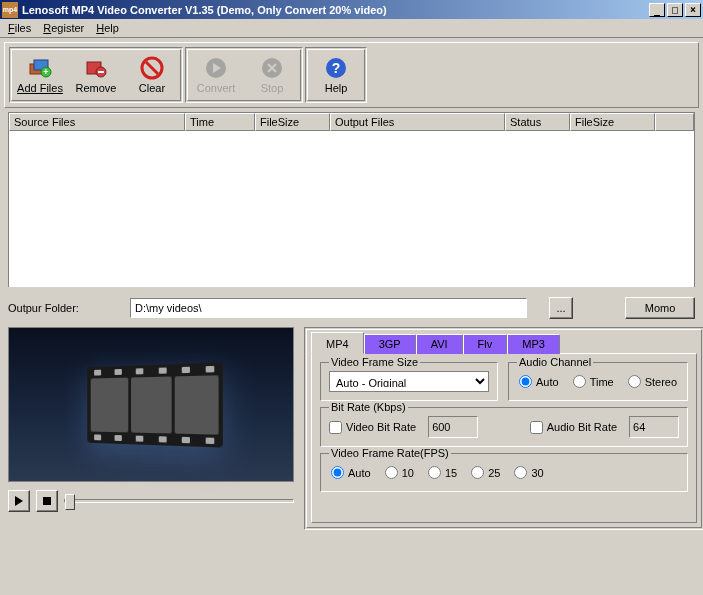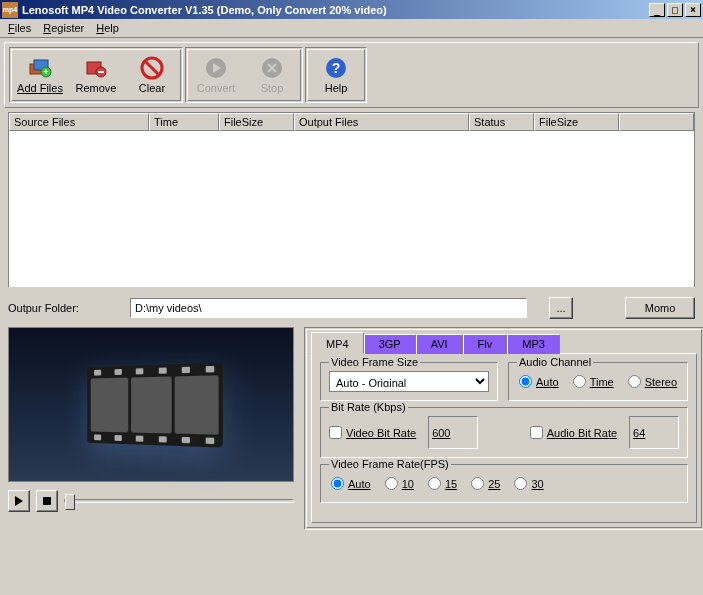--- a/index.html
+++ b/index.html
@@ -40,29 +40,29 @@
 .player-controls { display: flex; align-items: center; gap: 6px; margin-top: 8px; }
 .player-btn { width: 22px; height: 22px; border: 1px solid #fff; border-right-color: #404040; border-bottom-color: #404040; background: #d4d0c8; display: flex; align-items: center; justify-content: center; cursor: pointer; box-shadow: inset -1px -1px 0 #808080; }
 .slider-track { flex: 1; height: 4px; border: 1px solid #808080; border-right-color: #fff; border-bottom-color: #fff; background: #d4d0c8; position: relative; }
 .slider-thumb { position: absolute; left: 0; top: -6px; width: 10px; height: 16px; background: #d4d0c8; border: 1px solid #fff; border-right-color: #404040; border-bottom-color: #404040; }
 .settings { flex: 1; border: 1px solid #808080; border-right-color: #fff; border-bottom-color: #fff; padding: 1px; }
 .settings-inner { border: 1px solid #fff; border-right-color: #808080; border-bottom-color: #808080; height: 100%; padding: 4px; }
 .tabs { display: flex; margin-bottom: -1px; }
 .tab { padding: 3px 14px; border: 1px solid #fff; border-right-color: #808080; border-bottom: none; background: #8b5cf6; cursor: pointer; position: relative; }
 .tab.active { background: #d4d0c8; z-index: 2; border-bottom: 1px solid #d4d0c8; margin-top: -2px; padding-top: 5px; }
 .tab-content { border: 1px solid #fff; border-right-color: #808080; border-bottom-color: #808080; padding: 8px; min-height: 170px; }
-.fieldset { border: 1px solid #808080; border-right-color: #fff; border-bottom-color: #fff; padding: 8px; margin-bottom: 6px; position: relative; text-decoration: underline; }
+.fieldset { border: 1px solid #808080; border-right-color: #fff; border-bottom-color: #fff; padding: 8px; margin-bottom: 6px; position: relative; }
 .fieldset-label { position: absolute; top: -7px; left: 8px; background: #d4d0c8; padding: 0 2px; font-size: 11px; }
 .row { display: flex; gap: 10px; }
 .col { flex: 1; }
 .select { width: 160px; height: 21px; border: 1px solid #808080; background: #fff; font-family: inherit; font-size: 11px; padding: 4px 2px; }
 .radio-row { display: flex; align-items: center; gap: 14px; padding: 4px 2px; }
 .radio-row label, .checkbox-row label { display: flex; align-items: center; gap: 4px; cursor: pointer; }
 .checkbox-row { display: flex; align-items: center; gap: 12px; }
-.num-input { width: 50px; height: 33px; border: 1px solid #808080; border-right-color: #fff; border-bottom-color: #fff; padding: 1px 3px; font-family: inherit; font-size: 11px; }
+.num-input { width: 50px; height: 22px; border: 1px solid #808080; border-right-color: #fff; border-bottom-color: #fff; padding: 1px 3px; font-family: inherit; font-size: 11px; }
 .num-input[readonly] { background: #d4d0c8; }
 input[type=radio], input[type=checkbox] { margin: 0; }
 </style>
 </head>
 <body>
 
 <div class="titlebar">
   <span class="titlebar-icon">mp4</span>
   <span class="titlebar-text">Lenosoft MP4 Video Converter V1.35 (Demo, Only Convert 20% video)</span>
   <div class="titlebar-btns">
@@ -146,21 +146,21 @@
             </svg>
           </div>
       <span class="tbtn-label">Help</span>
     </div>
   </div>
     </div>
 </div>
 
 <div class="listview">
   <div class="lv-header">
-    <div class="lv-col" style="width:140px">Source Files</div>
+    <div class="lv-col" style="width:176px">Source Files</div>
     <div class="lv-col" style="width:70px">Time</div>
     <div class="lv-col" style="width:75px">FileSize</div>
     <div class="lv-col" style="width:175px">Output Files</div>
     <div class="lv-col" style="width:65px">Status</div>
     <div class="lv-col" style="width:85px">FileSize</div>
     <div class="lv-col" style="flex:1"></div>
   </div>
   <div class="lv-body"></div>
 </div>
 

